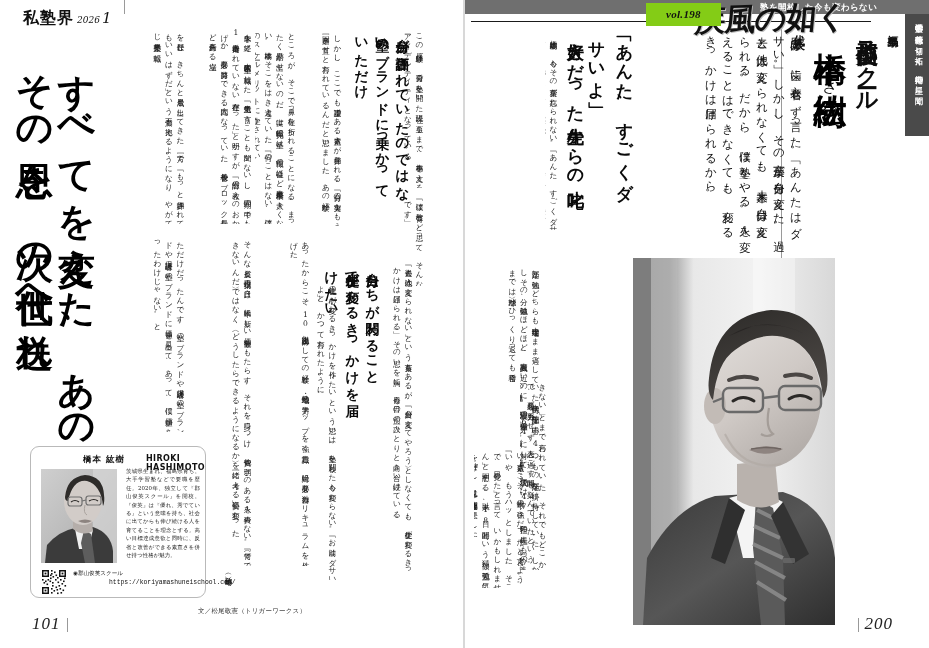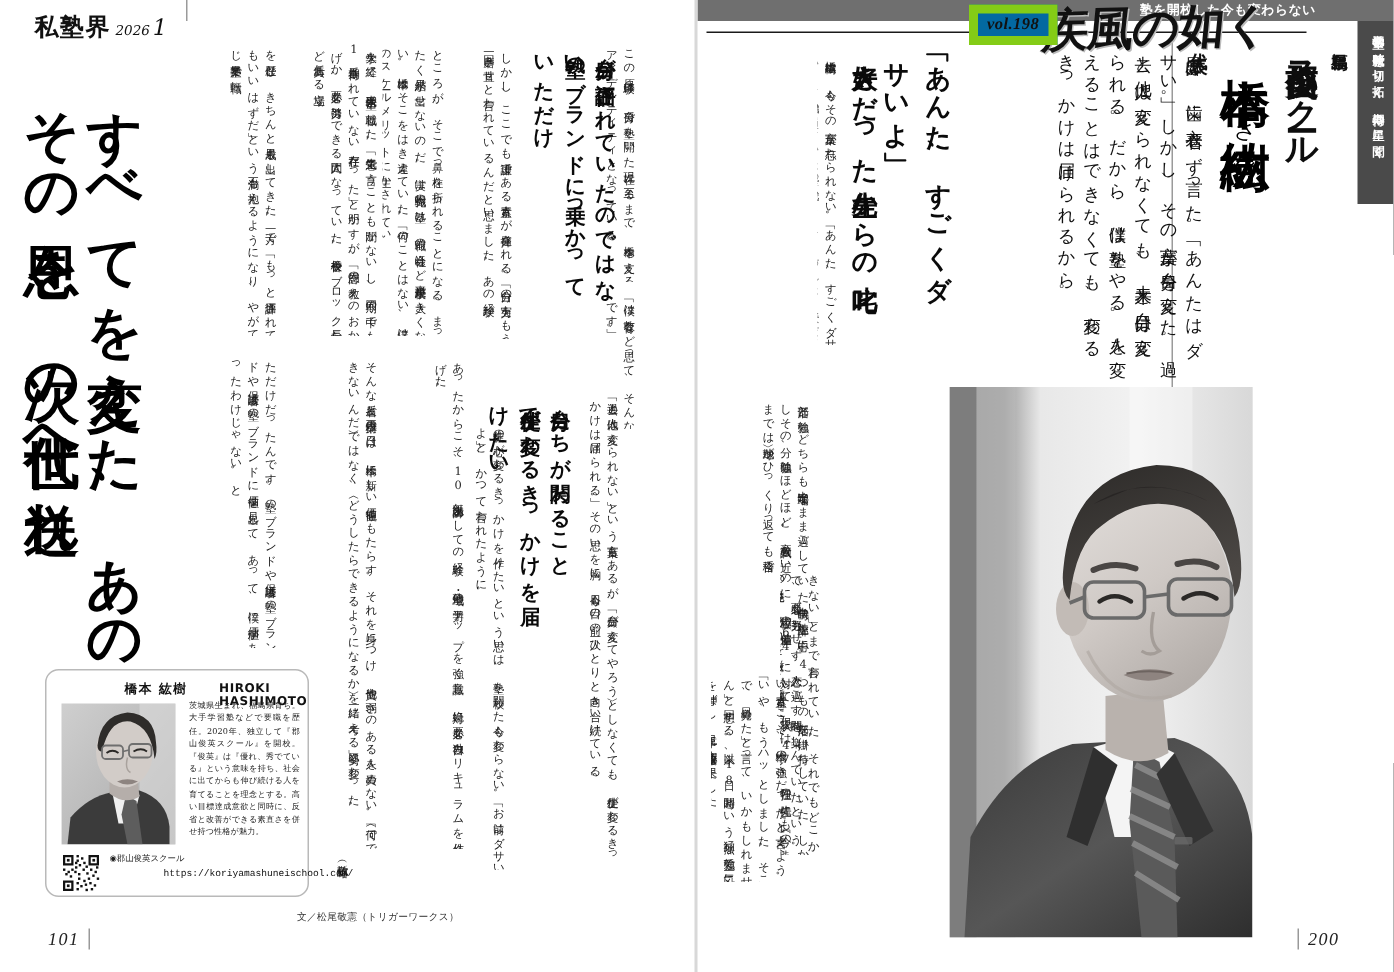--- a/index.html
+++ b/index.html
@@ -44,22 +44,22 @@
     font-family:"DejaVu Sans","Liberation Sans",sans-serif;
     font-weight:bold;
     white-space:nowrap;
   }
   .kv-rule{
     position:absolute;left:471px;top:21px;width:400px;height:1px;
     background:#1a1a1a;
   }
   .vol-badge{
     position:absolute;left:646px;top:3px;
-    background:#0369a1;border:6px solid #84cc16;
-    padding:1px 6px 2px;
+    background:#84cc16;border:4px solid #84cc16;
+    padding:1px 16px 2px;
     font-family:"Liberation Serif",serif;
     font-weight:bold;font-style:italic;
     font-size:11px;color:#111;
     letter-spacing:0.3px;
     z-index:6;
   }
   .series-title{
     position:absolute;left:695px;top:-2px;
     font-family:"DejaVu Sans","Liberation Sans",sans-serif;
     font-weight:bold;
@@ -247,21 +247,21 @@
 
   
   .credit{
     position:absolute;left:198px;right:auto;top:607px;
     font-size:6.5px;color:#333;
     font-family:"DejaVu Sans","Liberation Sans",sans-serif;
     letter-spacing:0.2px;
   }
   .folio{
     position:absolute;bottom:14px;
-    font-size:12px;font-style:italic;color:#222;
+    font-size:17px;font-style:italic;color:#222;
     font-family:"Liberation Serif","DejaVu Serif",serif;
     letter-spacing:1px;
   }
   .folio-left{left:32px;}
   .folio-left .bar{
     display:inline-block;width:1px;height:14px;background:#999;
     vertical-align:-3px;margin-left:6px;
   }
   .folio-right{right:36px;}
   .folio-right .bar{

